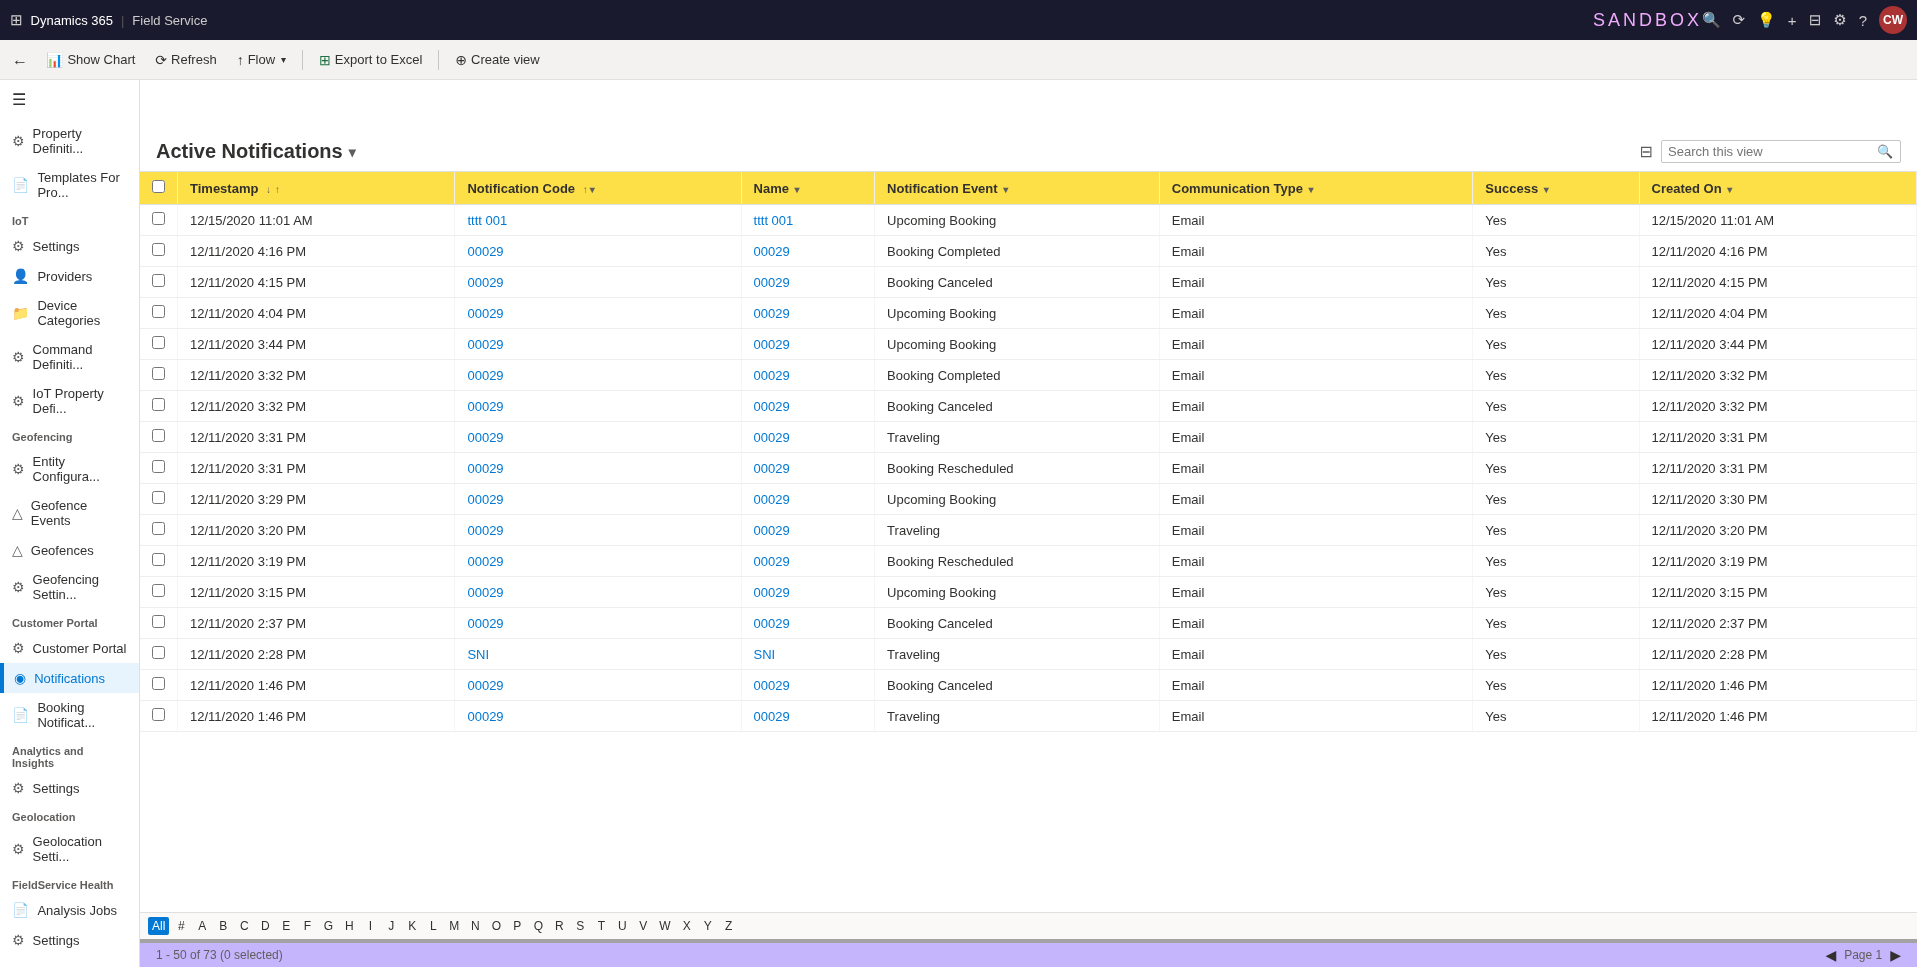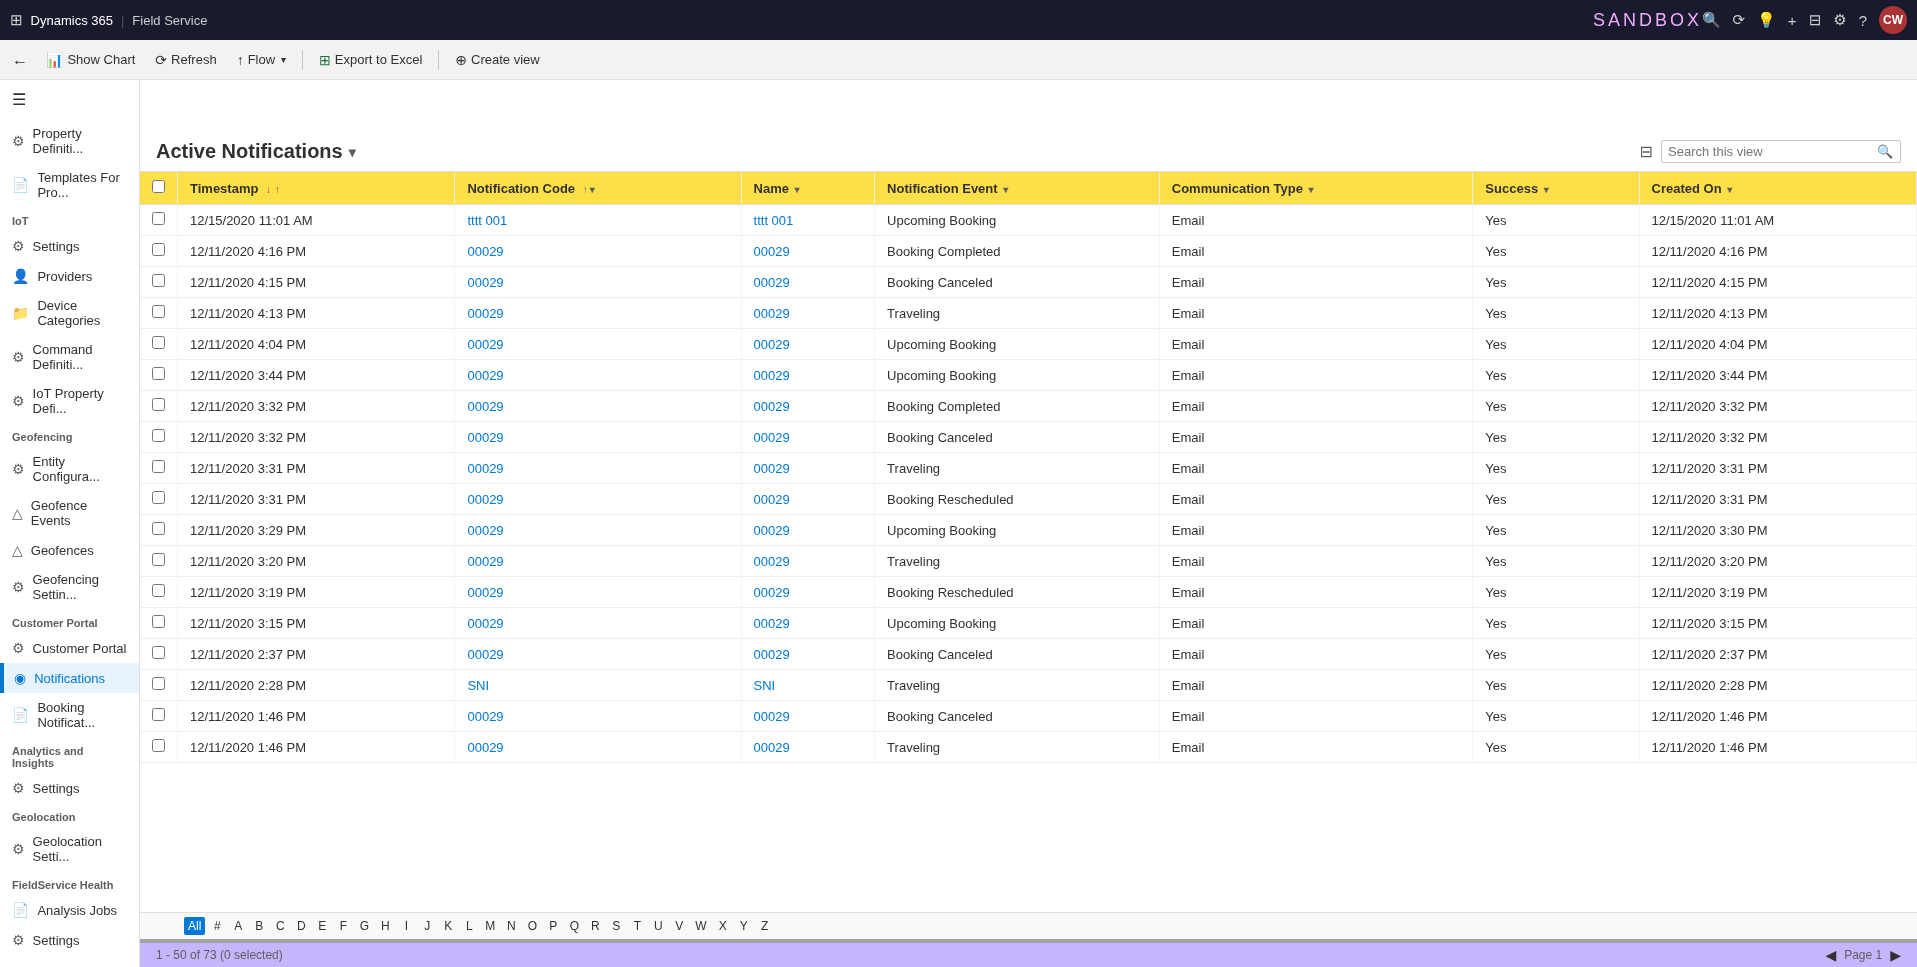--- a/index.html
+++ b/index.html
@@ -206,21 +206,21 @@
       font-size: 12px;
       color: #323130;
       cursor: pointer;
       padding: 2px 4px;
       border-radius: 2px;
       background: none;
       border: none;
       min-width: 18px;
       text-align: center;
     }
-    .alpha-btn.active { background: #0078d4; color: #fff; margin-left: 36px; }
+    .alpha-btn.active { background: #0078d4; color: #fff; }
 
     
     .status-bar {
       display: flex;
       align-items: center;
       justify-content: space-between;
       padding: 4px 16px;
       background: #c4b5fd;
       border-top: 4px solid #a3a3a3;
       font-size: 12px;
@@ -445,30 +445,20 @@
     </tr>
             <tr>
       <td><input type="checkbox" style=""></td>
       <td>12/11/2020 4:15 PM</td>
       <td><a class="td-link" href="#">00029</a></td>
       <td><a class="td-link" href="#">00029</a></td>
       <td>Booking Canceled</td>
       <td>Email</td>
       <td>Yes</td>
       <td>12/11/2020 4:15 PM</td>
-    </tr>
-            <tr>
-      <td><input type="checkbox" style=""></td>
-      <td>12/11/2020 4:13 PM</td>
-      <td><a class="td-link" href="#">00029</a></td>
-      <td><a class="td-link" href="#">00029</a></td>
-      <td>Traveling</td>
-      <td>Email</td>
-      <td>Yes</td>
-      <td>12/11/2020 4:13 PM</td>
     </tr>
             <tr>
       <td><input type="checkbox" style=""></td>
       <td>12/11/2020 4:04 PM</td>
       <td><a class="td-link" href="#">00029</a></td>
       <td><a class="td-link" href="#">00029</a></td>
       <td>Upcoming Booking</td>
       <td>Email</td>
       <td>Yes</td>
       <td>12/11/2020 4:04 PM</td>

